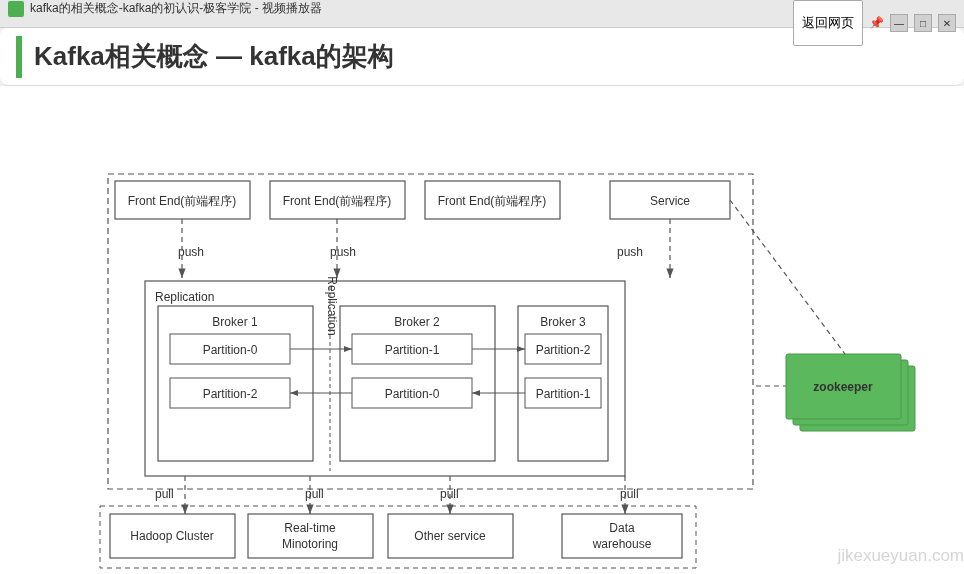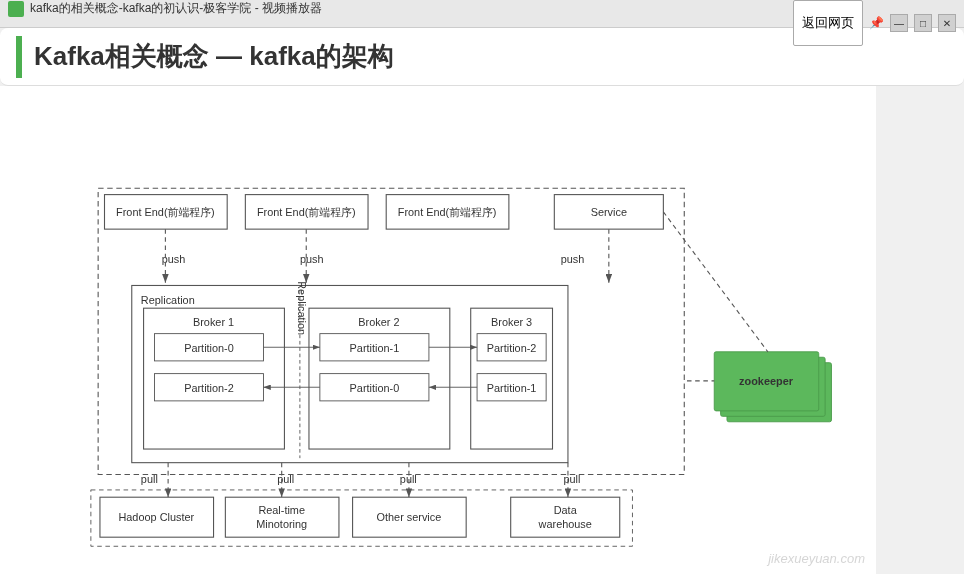--- a/index.html
+++ b/index.html
@@ -52,43 +52,42 @@
     }
     .header-title {
       font-size: 26px;
       color: #333;
     }
     .header-title span { font-weight: bold; }
 
     
     .main {
       background: white;
-      width: 876px;
+      width: 964px;
       height: 488px;
       position: relative;
       overflow: hidden;
     }
 
     
     .diagram-svg {
       position: absolute;
       top: 0; left: 0;
       width: 100%;
       height: 100%;
     }
 
     
     .watermark {
       position: absolute;
       bottom: 8px;
-      right: 11px;
+      right: 0;
       opacity: 0.35;
-      font-size: 13px;
+      font-size: 17px;
       color: #888;
-      font-style: italic;
     }
   </style>
 </head>
 <body>
 
 <div class="title-bar">
   <div class="title-bar-left">
     <div class="title-bar-icon"></div>
     <span>kafka的相关概念-kafka的初认识-极客学院 - 视频播放器</span>
   </div>

